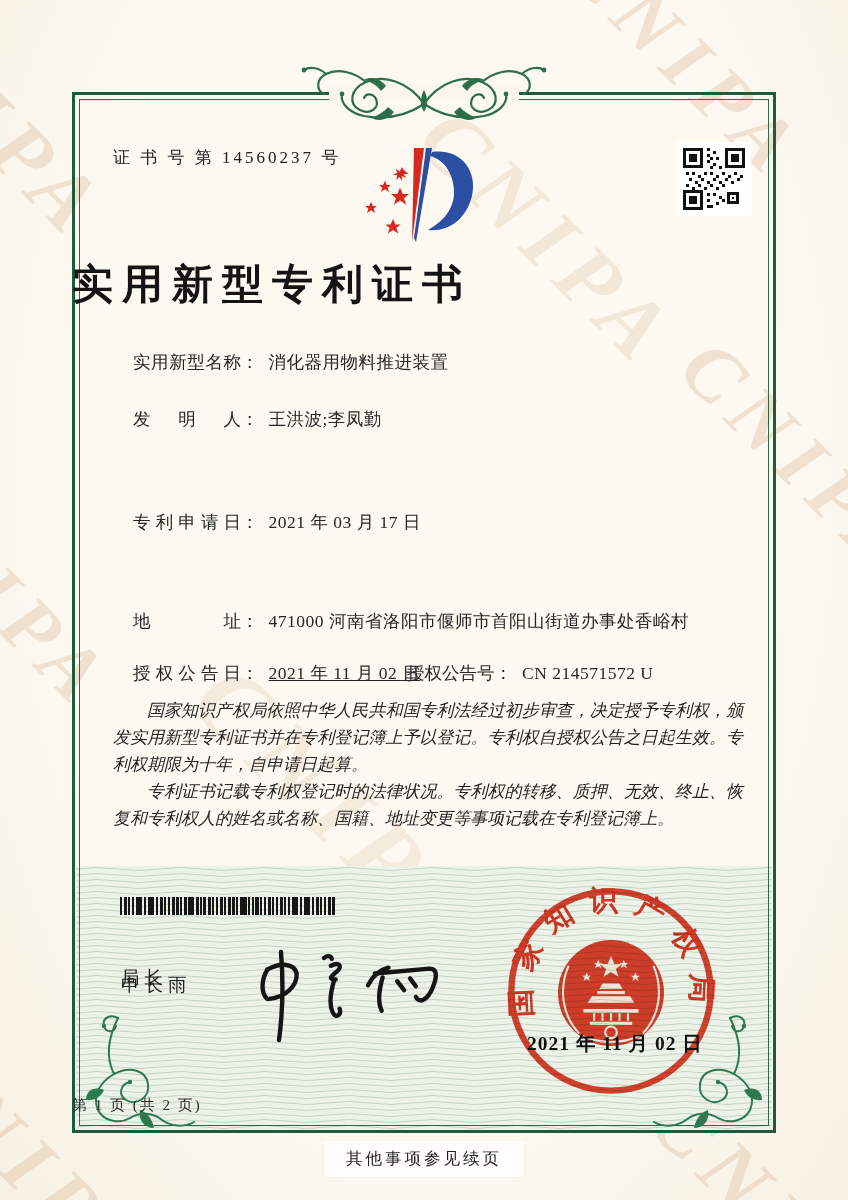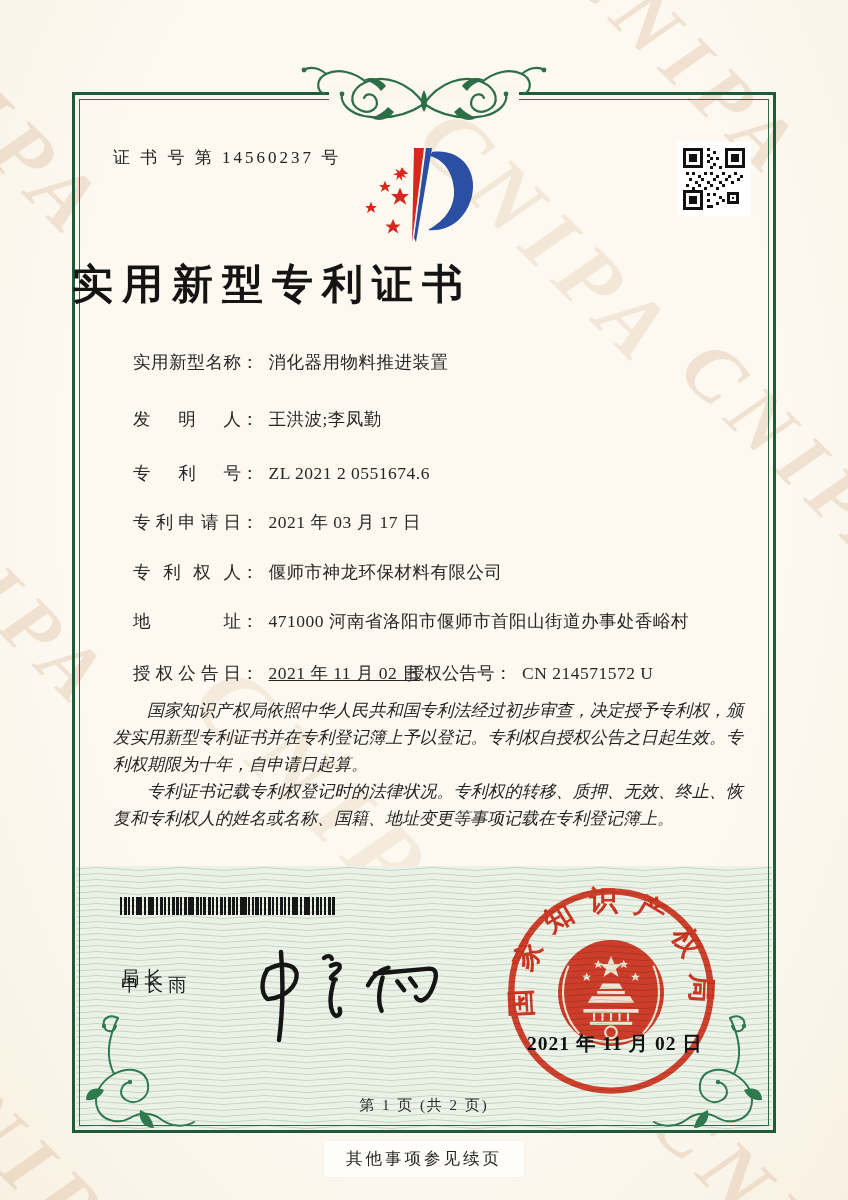--- a/index.html
+++ b/index.html
@@ -80,21 +80,21 @@
   .signer-title{position:absolute; left:121px; top:965px; z-index:3; font-size:18.5px; letter-spacing:5px; color:#1e1e1e;}
   .signer-name{position:absolute; left:121px; top:972px; z-index:3; font-size:18.5px; letter-spacing:5px; color:#1e1e1e;}
   .sig{position:absolute; left:238px; top:942px; z-index:3;}
   .seal{position:absolute; left:505px; top:885px; z-index:4; mix-blend-mode:multiply;}
   .seal-date{
     position:absolute; left:527px; top:1030px; z-index:5;
     font-size:19.5px; font-weight:700; letter-spacing:1px; color:#111;
   }
   .page-num{
     position:absolute; left:72px; top:1096px; width:704px; z-index:3;
-    text-align:center; font-size:15px; letter-spacing:2px; color:#2a2a2a;
+    font-size:15px; letter-spacing:2px; color:#2a2a2a;
   }
   .note-box{
     position:absolute; left:50%; top:1141px; transform:translateX(-50%); z-index:3;
     background:#fffefb; padding:7px 22px; font-size:16.5px; letter-spacing:3px; color:#1f1f1f;
     box-shadow:0 0 2px rgba(0,0,0,0.05);
   }
 </style>
 </head>
 <body>
 
@@ -196,28 +196,22 @@
   </div>
 
   <div class="title">实用新型专利证书</div>
 
   <div class="field-row" style="top:350px;">
     <span class="flabel">实用新型名称</span><span class="fcolon">：</span><span class="fvalue">消化器用物料推进装置</span>
   </div>
   <div class="field-row" style="top:407px;">
     <span class="flabel">发明人</span><span class="fcolon">：</span><span class="fvalue">王洪波;李凤勤</span>
   </div>
-  <div class="field-row" style="top:461px;">
-    <span class="flabel">专利号</span><span class="fcolon">：</span><span class="fvalue">ZL 2021 2 0551674.6</span>
-  </div>
   <div class="field-row" style="top:510px;">
     <span class="flabel">专利申请日</span><span class="fcolon">：</span><span class="fvalue">2021 年 03 月 17 日</span>
-  </div>
-  <div class="field-row" style="top:560px;">
-    <span class="flabel">专利权人</span><span class="fcolon">：</span><span class="fvalue">偃师市神龙环保材料有限公司</span>
   </div>
   <div class="field-row" style="top:609px;">
     <span class="flabel">地址</span><span class="fcolon">：</span><span class="fvalue">471000 河南省洛阳市偃师市首阳山街道办事处香峪村</span>
   </div>
   <div class="field-row" style="top:661px;text-decoration:underline;">
     <span class="flabel">授权公告日</span><span class="fcolon">：</span><span class="fvalue">2021 年 11 月 02 日</span>
   </div>
   <div class="field-row" style="top:661px; left:387px;">
     <span class="flabel auto">授权公告号</span><span class="fcolon">：</span><span class="fvalue">CN 214571572 U</span>
   </div>

